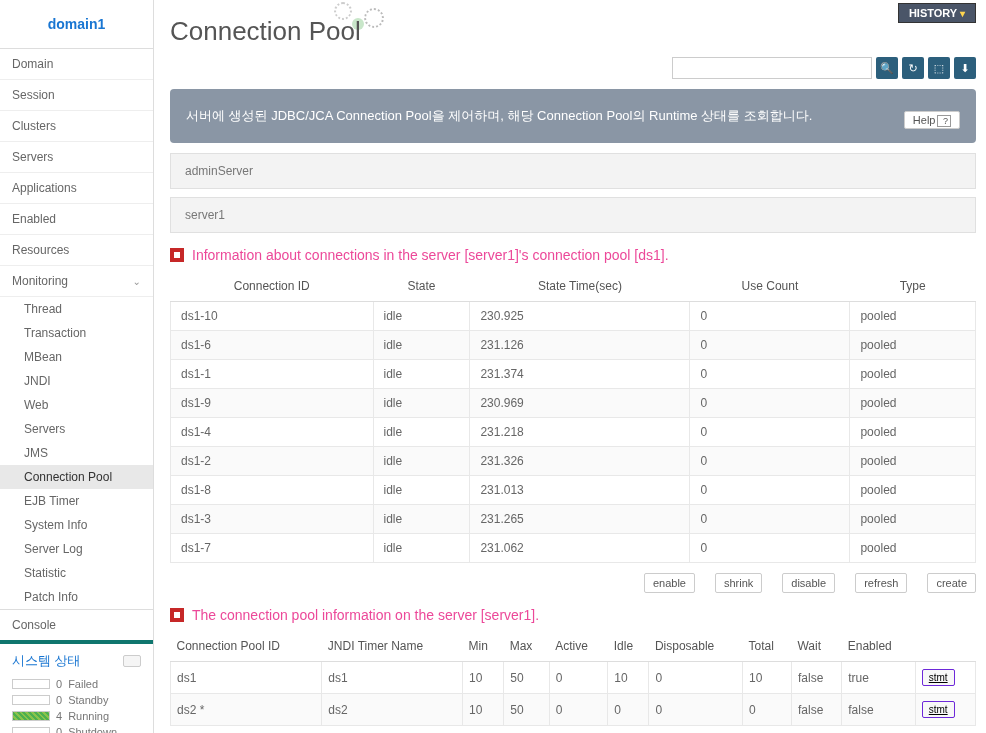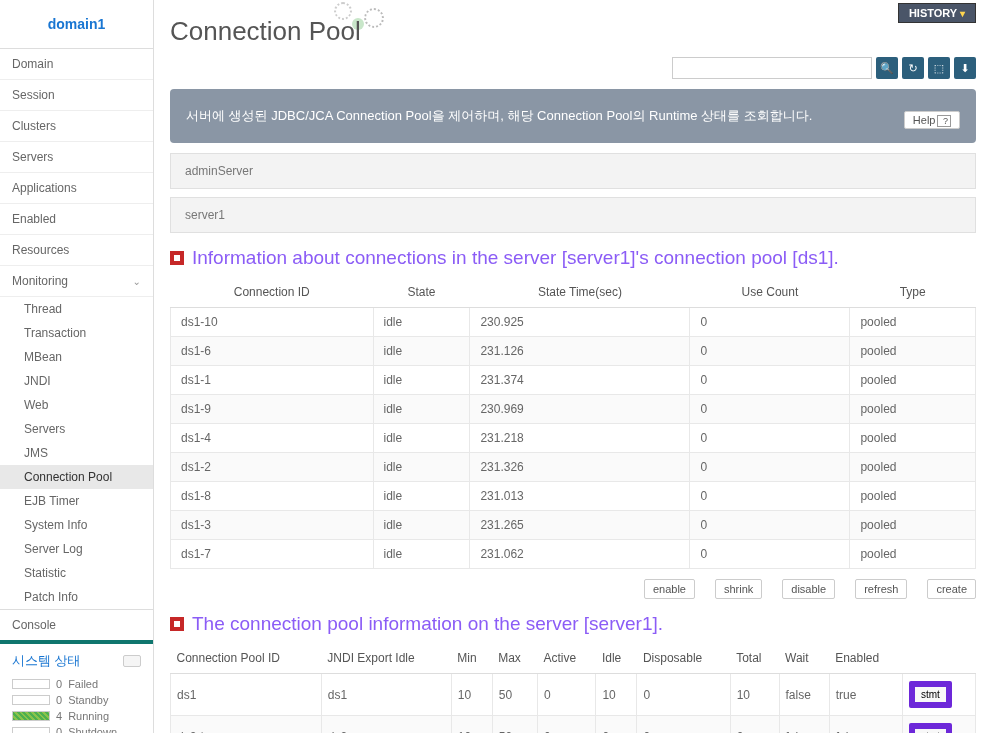--- a/index.html
+++ b/index.html
@@ -40,30 +40,30 @@
     
     .info-banner { background: #8a96a5; color: #fff; padding: 14px 16px; border-radius: 4px; display: flex; justify-content: space-between; align-items: center; margin-bottom: 10px; font-size: 13px; }
     .help-btn { background: #fff; color: #555; padding: 2px 8px; border: 1px solid #ccc; font-size: 11px; cursor: pointer; border-radius: 2px; margin-top: 8px; }
     .help-btn::after { content: " ?"; border: 1px solid #999; padding: 0 2px; font-size: 9px; margin-left: 2px; }
     
     .server-row { background: #f3f3f3; border: 1px solid #e0e0e0; padding: 10px 14px; color: #777; margin-bottom: 8px; cursor: pointer; }
     
     .section-title { display: flex; align-items: center; gap: 8px; margin: 14px 0 8px 0; }
     .section-icon { width: 14px; height: 14px; background: #c62828; display: inline-flex; align-items: center; justify-content: center; }
     .section-icon::before { content: ""; width: 6px; height: 6px; background: #fff; }
-    .section-text { color: #8b5cf6; font-size: 19px; }
+    .section-text { color: #ec4899; font-size: 14px; }
     
     table { width: 100%; border-collapse: collapse; font-size: 12px; }
     table th { padding: 8px; text-align: center; color: #555; font-weight: normal; border-bottom: 1px solid #ddd; }
     table td { padding: 7px 10px; border: 1px solid #e8e8e8; color: #666; }
     table tbody tr:nth-child(even) td { background: #fafafa; }
     
     .action-row { display: flex; justify-content: flex-end; gap: 20px; margin: 10px 0; }
     .action-btn { padding: 3px 8px; border: 1px solid #ccc; background: #fff; font-size: 11px; color: #555; cursor: pointer; border-radius: 2px; }
-    .stmt-btn { padding: 2px 6px; border: 6px solid #6d28d9; background: #f8f8f8; font-size: 10px; cursor: pointer; border-radius: 2px; }
+    .stmt-btn { padding: 2px 6px; border: 1px solid #6d28d9; background: #f8f8f8; font-size: 10px; cursor: pointer; border-radius: 2px; text-decoration: underline; }
     
     .t2 th, .t2 td { text-align: left; }
     .t2 th { padding: 8px 6px; }
     .t2 td { padding: 7px 6px; }
   </style>
 </head>
 <body>
 
 <div class="layout">
   <div class="sidebar">
@@ -240,21 +240,21 @@
 
     <div class="section-title">
       <span class="section-icon"></span>
       <span class="section-text">The connection pool information on the server [server1].</span>
     </div>
 
     <table class="t2">
       <thead>
         <tr>
           <th>Connection Pool ID</th>
-          <th>JNDI Export Idle</th>
+          <th>JNDI Timer Name</th>
           <th>Min</th>
           <th>Max</th>
           <th>Active</th>
           <th>Idle</th>
           <th>Disposable</th>
           <th>Total</th>
           <th>Wait</th>
           <th>Enabled</th>
           <th></th>
         </tr>

